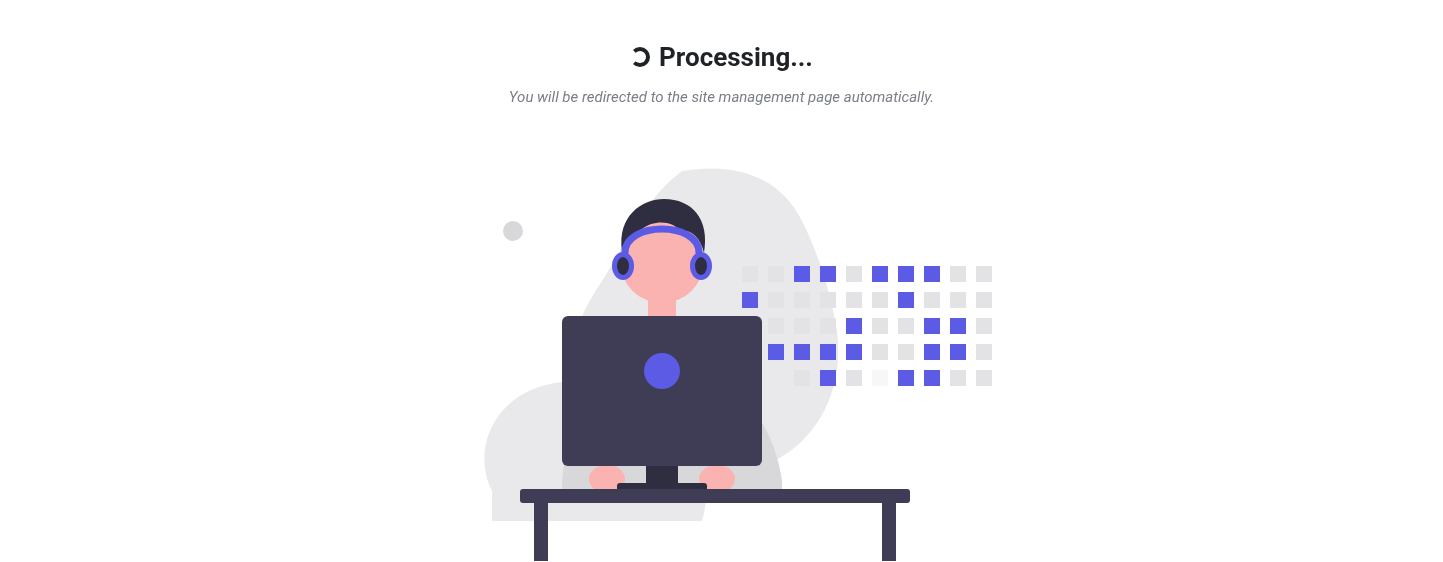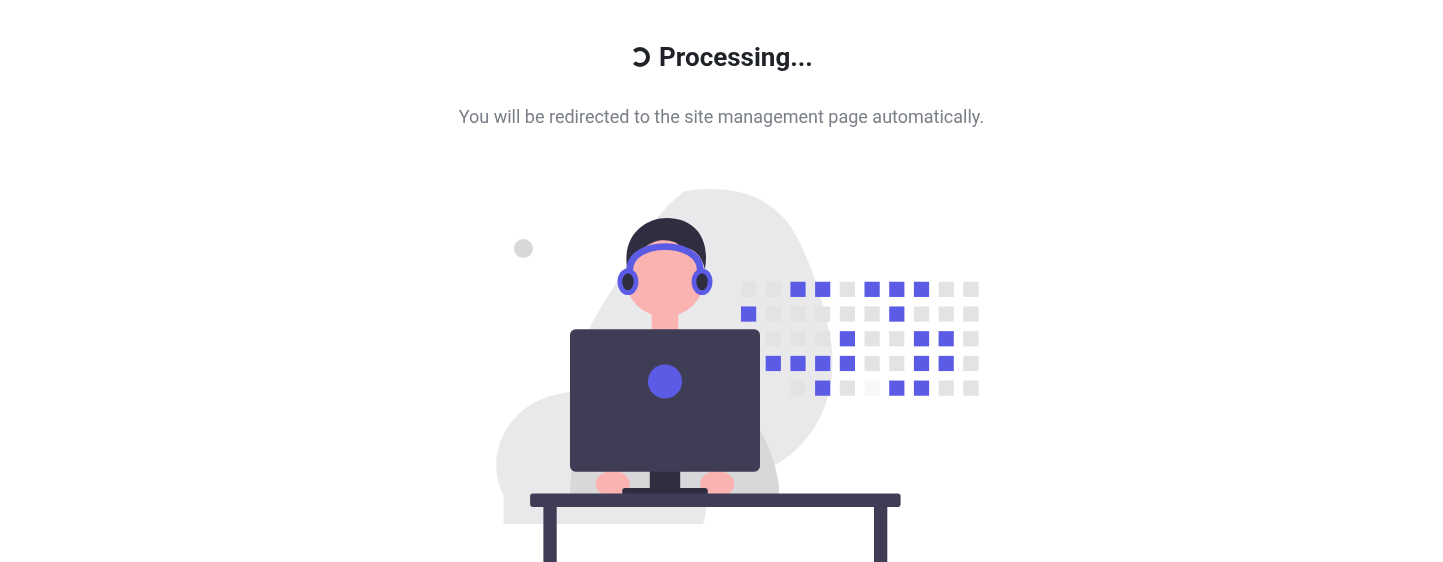--- a/index.html
+++ b/index.html
@@ -33,24 +33,25 @@
     }
     @keyframes spin {
       to { transform: rotate(360deg); }
     }
     .title {
       font-size: 26px;
       font-weight: 700;
       color: #1f2328;
     }
     .subtitle {
-      margin-top: 34px;
-      font-size: 18px;
+      margin-top: 16px;
+      font-size: 15px;
       color: #7a7f87;
       font-weight: 400;
+      font-style: italic;
     }
     .illustration {
       margin-top: 55px;
       width: 560px;
       height: 400px;
     }
   </style>
 </head>
 <body>
 

